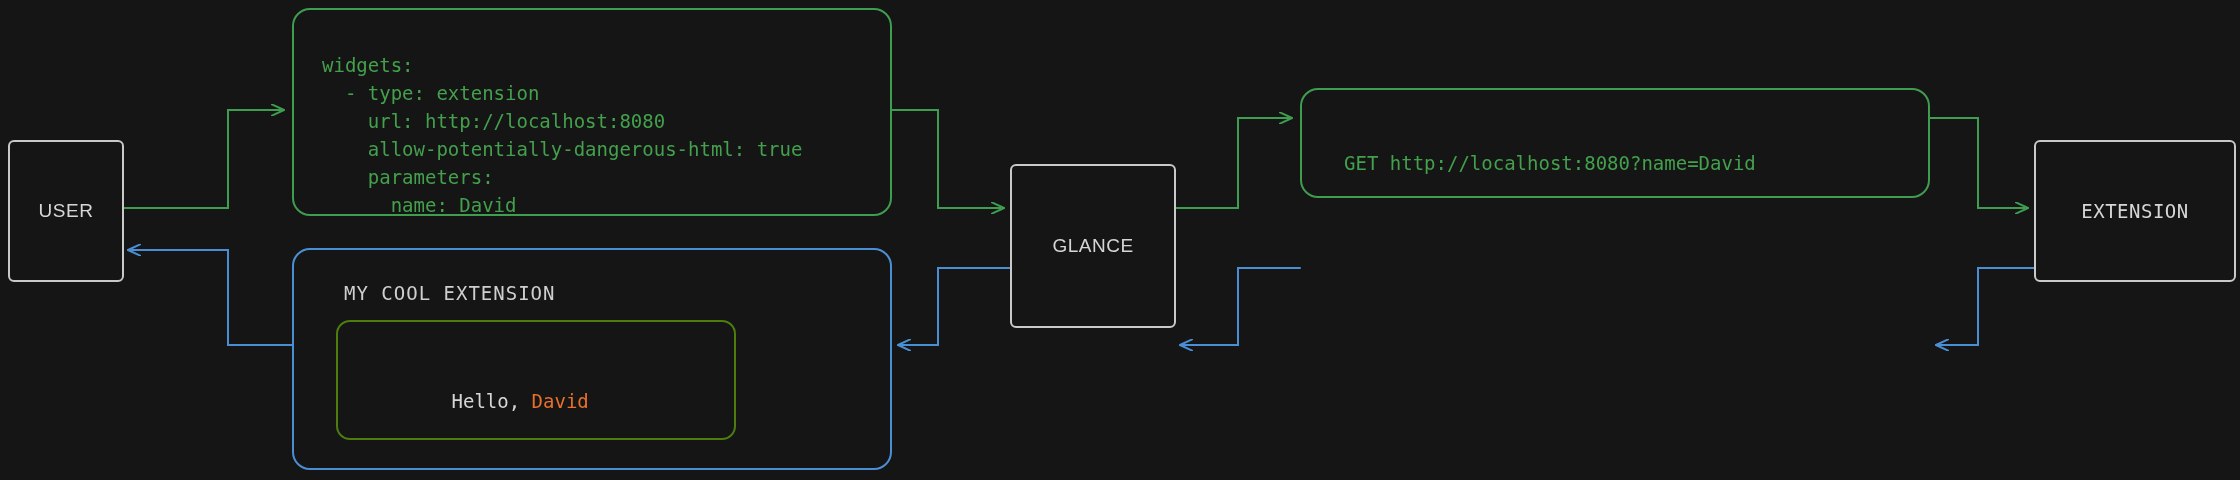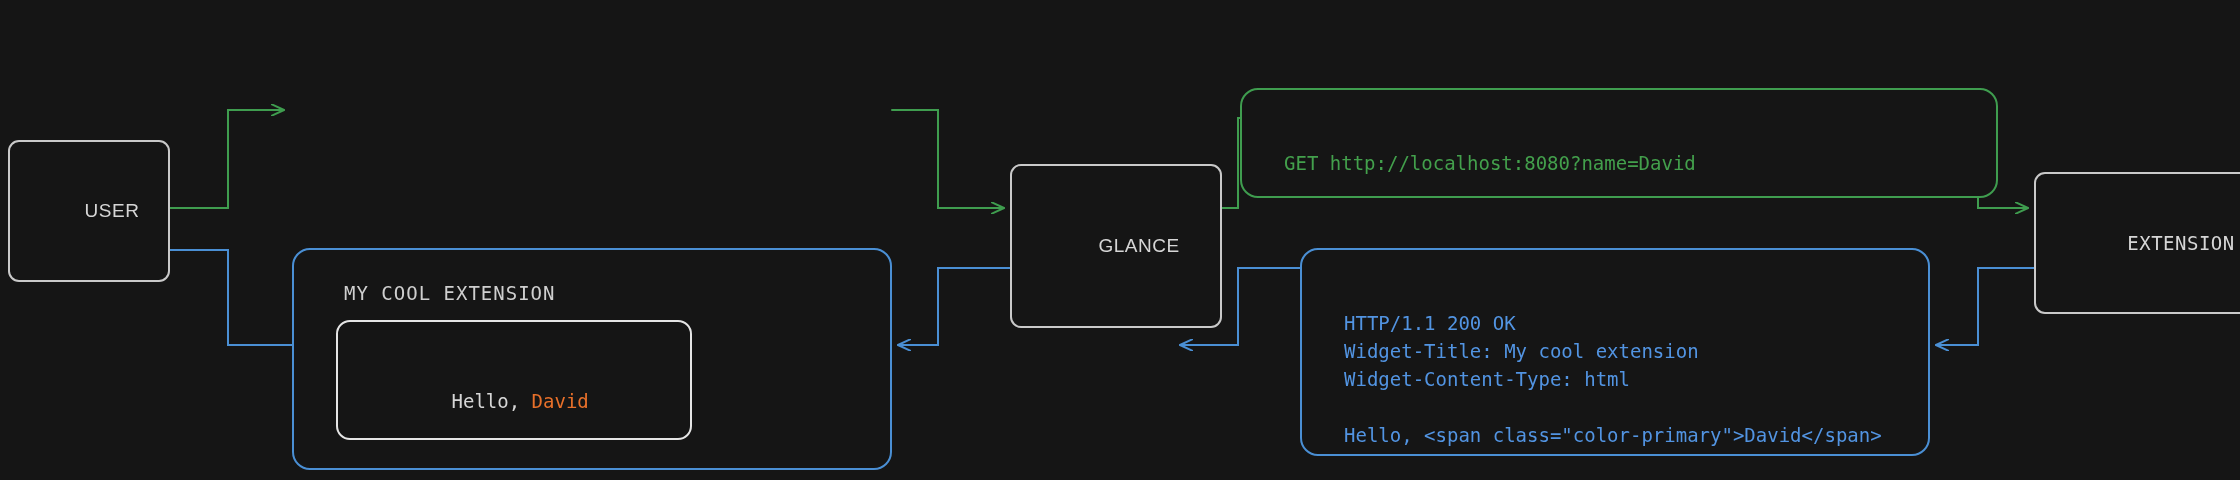--- a/index.html
+++ b/index.html
@@ -8,25 +8,24 @@
     background:#151515;
     font-family:"DejaVu Sans Mono",monospace;
     overflow:hidden;
   }
   #stage{position:relative;width:2240px;height:480px;}
   #wires{position:absolute;left:0;top:0;width:2240px;height:480px;pointer-events:none;}
 
   .node{
     position:absolute;
     border:2px solid #c9c9c9;
-    border-radius:11px;
+    border-radius:6px;
     background:#151515;
     display:flex;align-items:center;justify-content:center;
     color:#d6d6d6;
-    padding-left:46px;
   }
   .node-sans{font-family:"Liberation Sans",sans-serif;font-size:19px;letter-spacing:.5px;}
   .node-mono{font-family:"DejaVu Sans Mono",monospace;font-size:19px;letter-spacing:.5px;}
 
   .panel{
     position:absolute;
     border-radius:18px;
     background:#151515;
     box-sizing:border-box;
   }
@@ -46,22 +45,22 @@
   .get-body{position:absolute;left:42px;top:40px;}
   .resp-body{position:absolute;left:42px;top:40px;}
 
   .widget-title{
     position:absolute;left:50px;top:32px;
     font-family:"DejaVu Sans Mono",monospace;
     font-size:19px;color:#cfcfcf;letter-spacing:1px;
   }
   .widget-card{
     position:absolute;left:42px;top:70px;
-    width:356px;height:120px;
-    border:2px solid #e5e5e5;border-radius:14px;
+    width:400px;height:120px;
+    border:2px solid #4d7c0f;border-radius:14px;
     box-sizing:border-box;
   }
   .widget-text{
     position:absolute;left:22px;top:46px;
     font-family:"DejaVu Sans Mono",monospace;font-size:19px;
     color:#d6d6d6;white-space:pre;
   }
   .accent{color:#e8702a;}
 </style>
 </head>
@@ -95,36 +94,37 @@
   </svg>
 
   <div class="node node-sans" style="left:8px;top:140px;width:112px;height:138px;">
     <span>USER</span>
   </div>
 
   <div class="node node-sans" style="left:1010px;top:164px;width:162px;height:160px;">
     <span>GLANCE</span>
   </div>
 
-  <div class="node node-mono" style="left:2034px;top:140px;width:198px;height:138px;margin-top:32px;">
+  <div class="node node-mono" style="left:2034px;top:140px;width:198px;height:138px;">
     <span>EXTENSION</span>
   </div>
 
+  <div class="panel panel-green" style="left:292px;top:8px;width:600px;height:208px;">
+    <pre class="code code-green yaml-body">widgets:
+  - type: extension
+    url: http://localhost:8080
+    allow-potentially-dangerous-html: true
+    parameters:
+      name: David</pre>
+  </div>
 
-  <div class="panel panel-green" style="left:1240px;top:88px;width:758px;height:110px;">
+  <div class="panel panel-green" style="left:1300px;top:88px;width:630px;height:110px;">
     <pre class="code code-green get-body">GET http://localhost:8080?name=David</pre>
   </div>
 
-  <div class="panel panel-blue" style="left:1300px;top:248px;width:630px;height:208px;">
-    <pre class="code code-blue resp-body">HTTP/1.1 200 OK
-Widget-Title: My cool extension
-Widget-Content-Type: html
-
-Hello, &lt;span class="color-primary"&gt;David&lt;/span&gt;</pre>
-  </div>
 
   <div class="panel panel-blue" style="left:292px;top:248px;width:600px;height:222px;border-radius:18px;">
     <div class="widget-title">MY COOL EXTENSION</div>
     <div class="widget-card">
       <div class="widget-text">
         <span>Hello, </span><span class="accent">David</span>
       </div>
     </div>
   </div>
 

